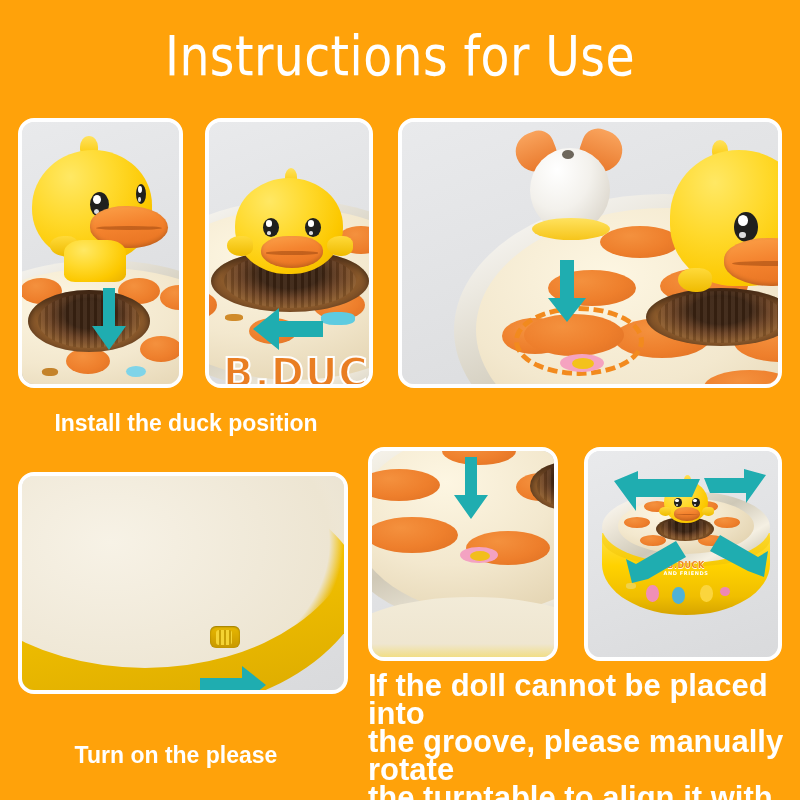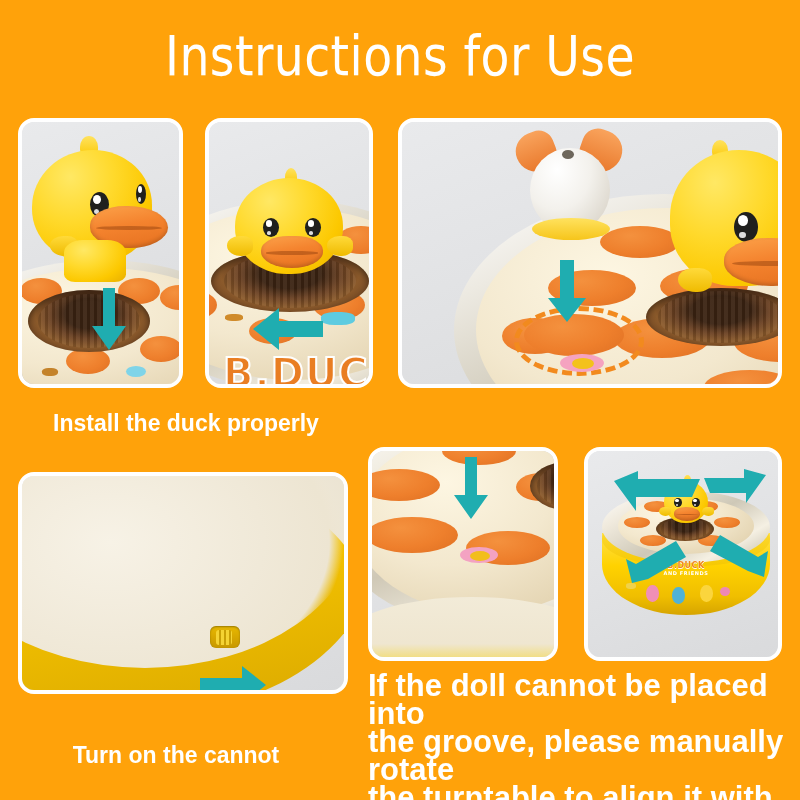--- a/index.html
+++ b/index.html
@@ -396,20 +396,20 @@
         </svg>
       </div>
       <div class="arrow" style="left:118px;top:84px;width:62px;height:44px;">
         <svg viewBox="0 0 62 44" xmlns="http://www.w3.org/2000/svg">
           <path d="M58 42 L62 16 L52 22 L14 0 L4 16 L42 36 Z" fill="#1FADB0"></path>
         </svg>
       </div>
     </div>
   </div>
 
-  <div class="cap c1">Install the duck properly</div>
-  <div class="cap c3">Turn on the cannot</div>
+  <div class="cap c1">Install the duck position</div>
+  <div class="cap c3">Turn on the please</div>
   <div class="cap c4">If the doll cannot be placed into
 the groove, please manually rotate
 the turntable to align it with the
 position before placing it</div>
 
 </div>
 
 </body></html>

